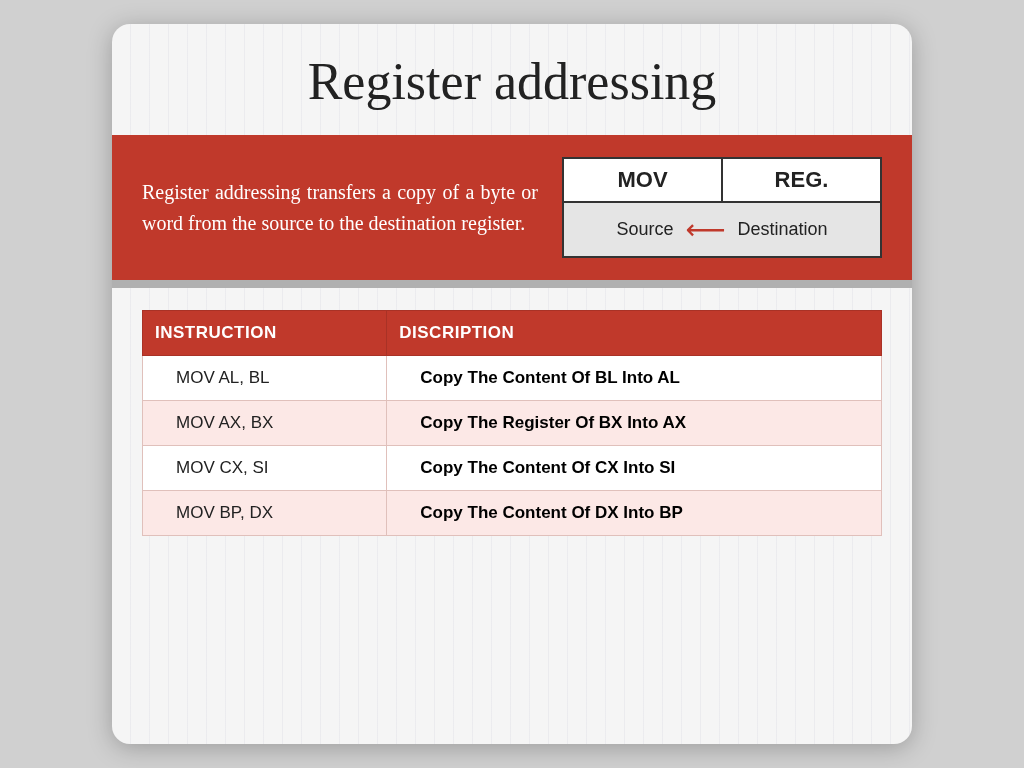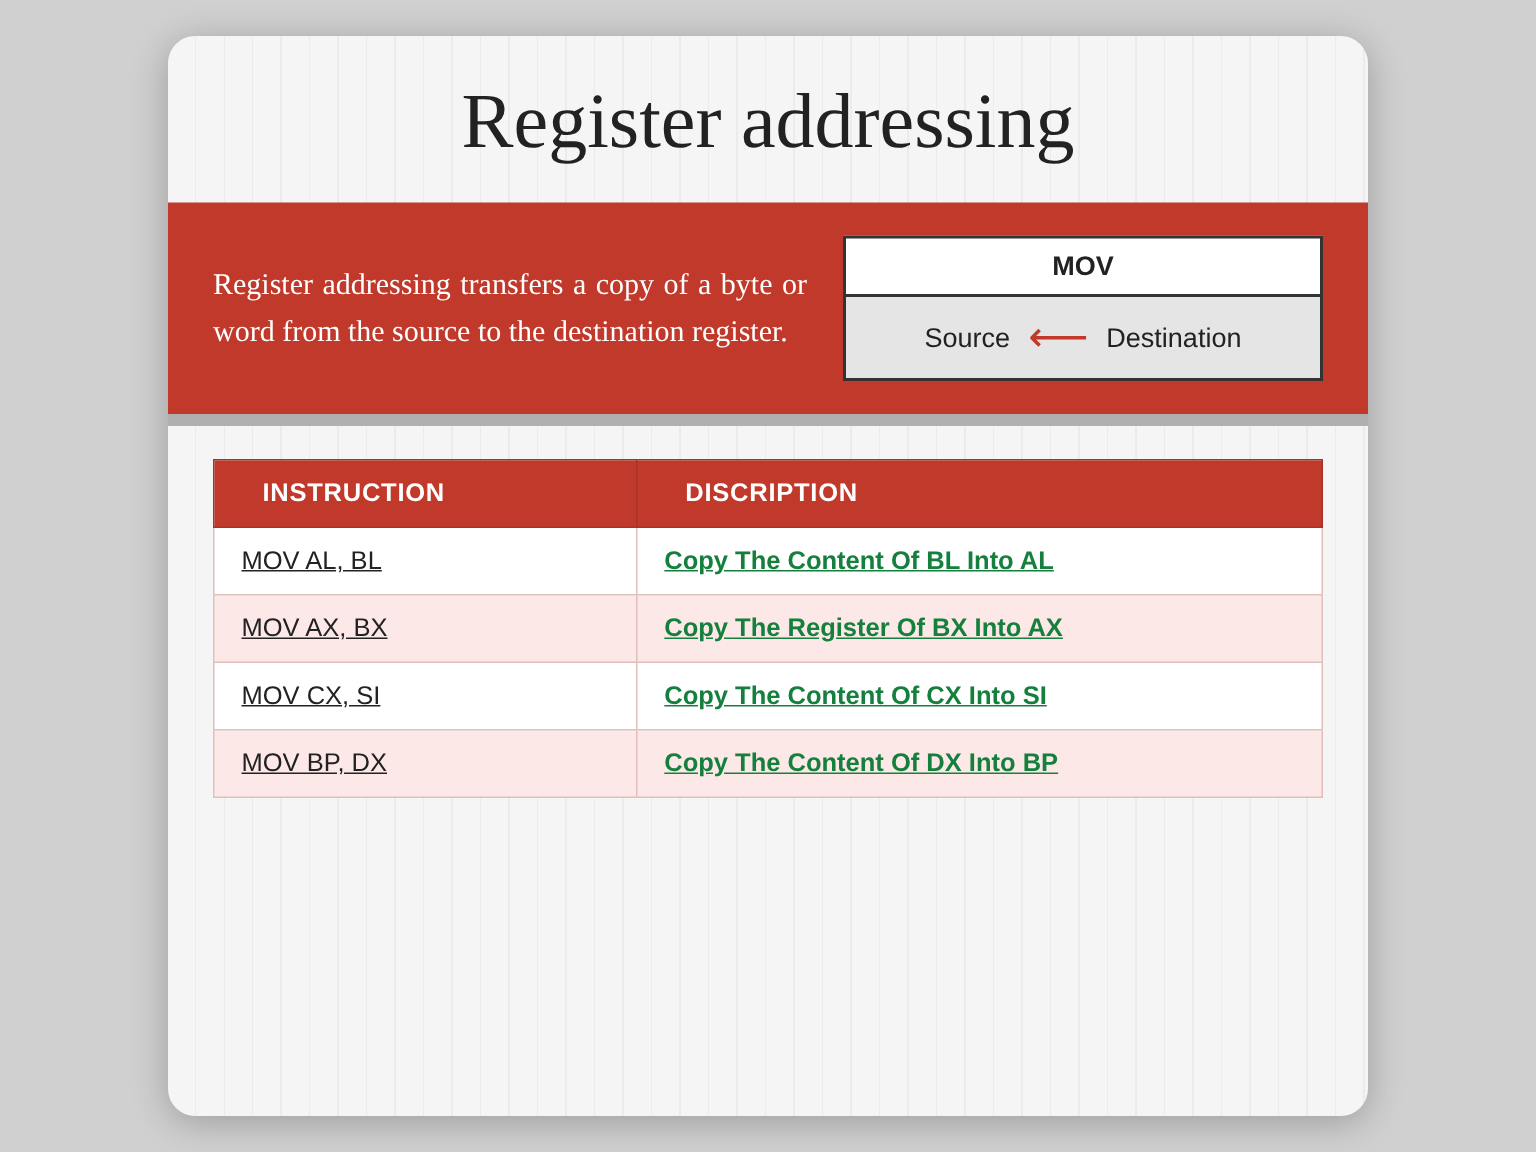--- a/index.html
+++ b/index.html
@@ -70,21 +70,21 @@
 
     .mov-top-row {
       display: flex;
       border-bottom: 2px solid #333;
     }
 
     .mov-cell {
       flex: 1;
       text-align: center;
       font-weight: bold;
-      font-size: 18px;
+      font-size: 22px;
       padding: 8px 18px;
       color: #222;
       border-right: 2px solid #333;
       font-family: Arial, sans-serif;
     }
 
     .mov-cell:last-child {
       border-right: none;
     }
 
@@ -123,68 +123,68 @@
     .inst-table {
       width: 100%;
       border-collapse: collapse;
     }
 
     .inst-table th {
       background: #c0392b;
       color: white;
       font-size: 17px;
       font-weight: bold;
-      padding: 12px 32px;
+      padding: 12px 12px;
       text-align: left;
       border: 1px solid #a93226;
       font-family: Arial, sans-serif;
       letter-spacing: 0.5px;
     }
 
     .inst-table td {
-      padding: 12px 18px;
+      padding: 12px 33px;
       font-size: 17px;
       border: 1px solid #e0c0bb;
       font-family: Arial, sans-serif;
-      text-decoration: underline;
     }
 
     .inst-table tr:nth-child(odd) td {
       background: #ffffff;
     }
 
     .inst-table tr:nth-child(even) td {
       background: #fce8e6;
     }
 
     .inst-table td.instruction-col {
       font-weight: normal;
       color: #222;
     }
 
     .inst-table td.description-col {
       font-weight: bold;
-      color: #15803d;
+      color: #000000;
     }
   </style>
 </head>
 <body>
 
 <div class="slide">
 
   <div class="title-section">
     <h1 class="slide-title">Register addressing</h1>
   </div>
 
   <div class="red-banner">
     <p class="banner-text">Register addressing transfers a copy of a byte or word from the source to the destination register.</p>
 
     <div class="mov-diagram">
       <div class="mov-top-row">
         <div class="mov-cell">MOV</div>
+        <div class="mov-cell">REG.</div>
       </div>
       <div class="mov-bottom-row">
         <span class="src-label">Source</span>
         <span class="arrow-left">⟵</span>
         <span class="dst-label">Destination</span>
       </div>
     </div>
   </div>
 
   <div class="divider-gray"></div>

